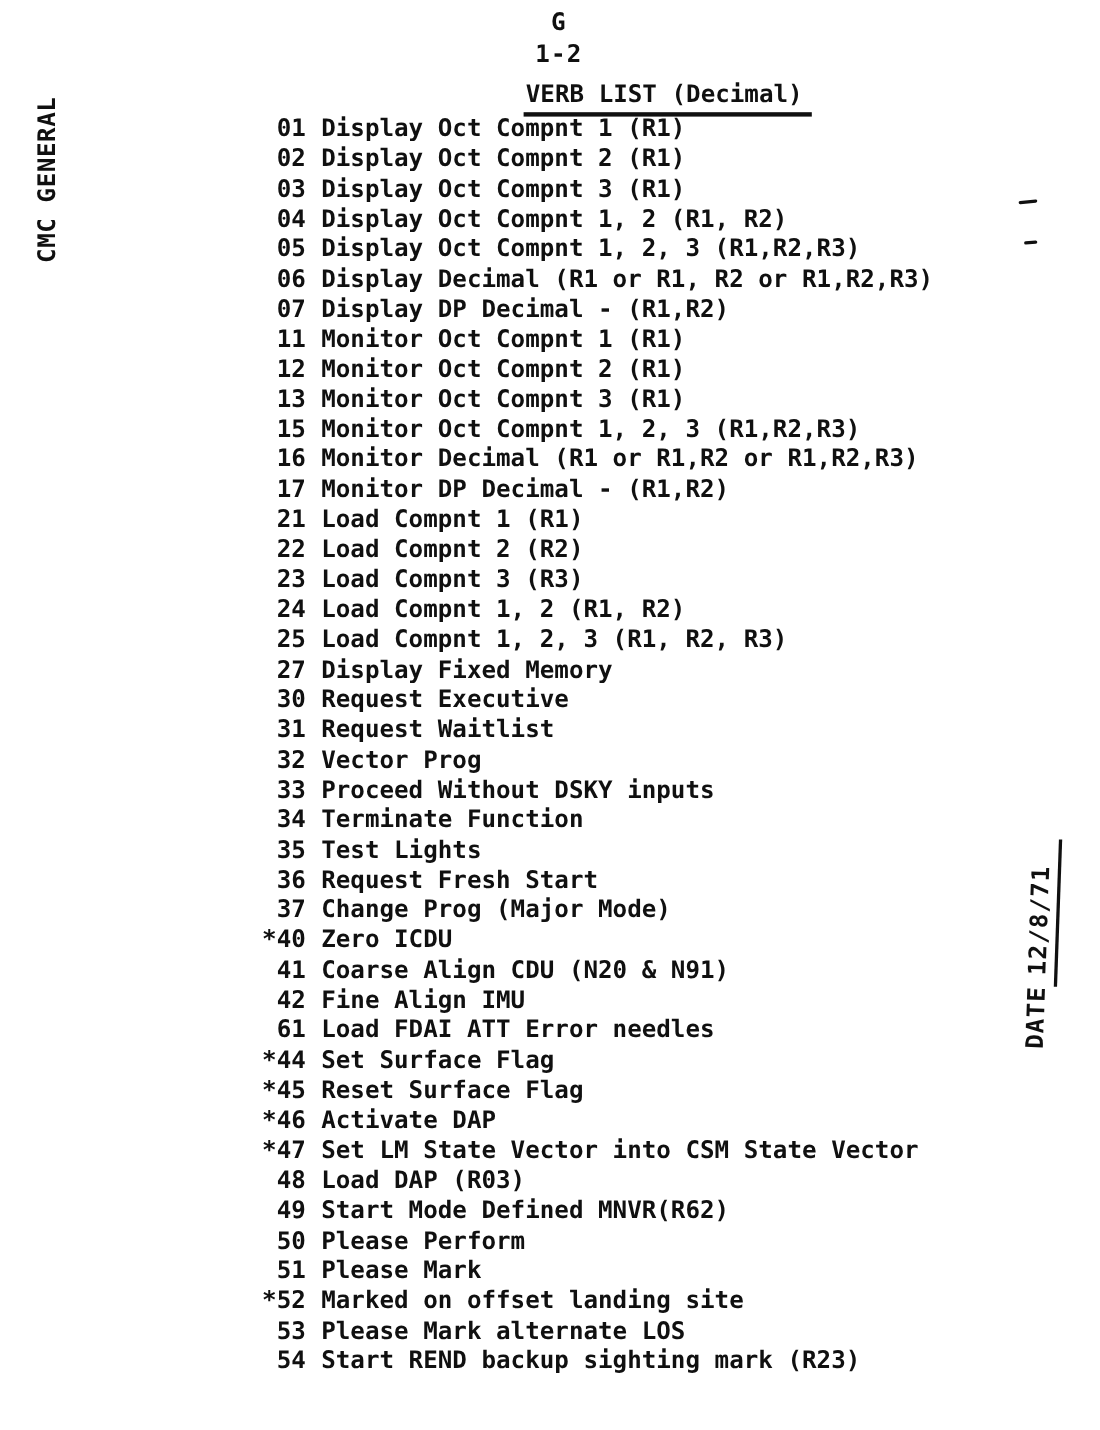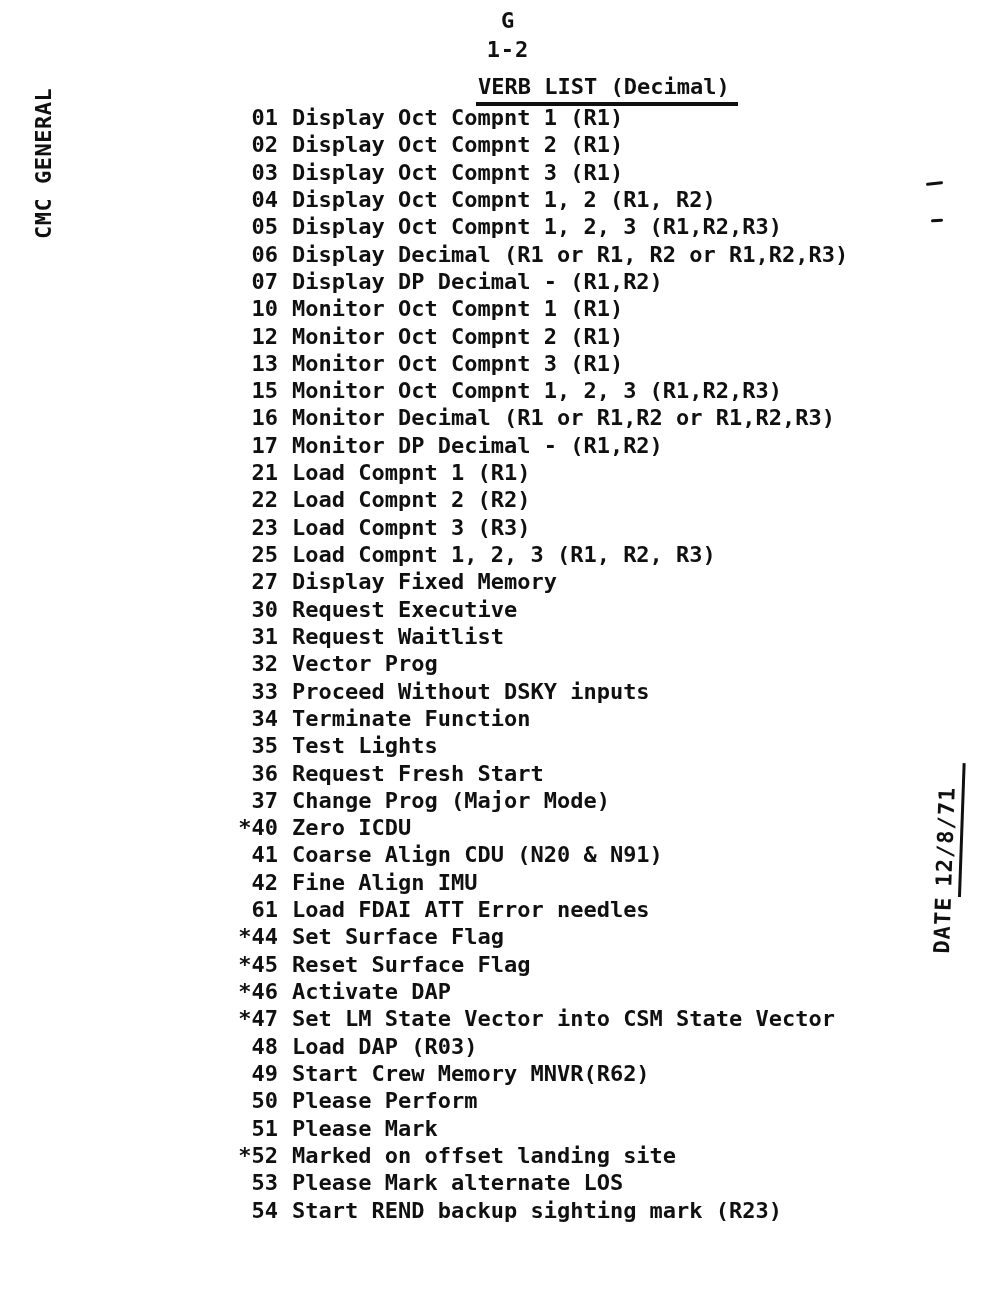--- a/index.html
+++ b/index.html
@@ -154,21 +154,21 @@
   </div>
       <div class="verb-row">
     <span class="verb-code">06</span>
     <span class="verb-desc">Display Decimal (R1 or R1, R2 or R1,R2,R3)</span>
   </div>
       <div class="verb-row">
     <span class="verb-code">07</span>
     <span class="verb-desc">Display DP Decimal - (R1,R2)</span>
   </div>
       <div class="verb-row">
-    <span class="verb-code">10</span>
+    <span class="verb-code">11</span>
     <span class="verb-desc">Monitor Oct Compnt 1 (R1)</span>
   </div>
       <div class="verb-row">
     <span class="verb-code">12</span>
     <span class="verb-desc">Monitor Oct Compnt 2 (R1)</span>
   </div>
       <div class="verb-row">
     <span class="verb-code">13</span>
     <span class="verb-desc">Monitor Oct Compnt 3 (R1)</span>
   </div>
@@ -190,20 +190,24 @@
   </div>
       <div class="verb-row">
     <span class="verb-code">22</span>
     <span class="verb-desc">Load Compnt 2 (R2)</span>
   </div>
       <div class="verb-row">
     <span class="verb-code">23</span>
     <span class="verb-desc">Load Compnt 3 (R3)</span>
   </div>
       <div class="verb-row">
+    <span class="verb-code">24</span>
+    <span class="verb-desc">Load Compnt 1, 2 (R1, R2)</span>
+  </div>
+      <div class="verb-row">
     <span class="verb-code">25</span>
     <span class="verb-desc">Load Compnt 1, 2, 3 (R1, R2, R3)</span>
   </div>
       <div class="verb-row">
     <span class="verb-code">27</span>
     <span class="verb-desc">Display Fixed Memory</span>
   </div>
       <div class="verb-row">
     <span class="verb-code">30</span>
     <span class="verb-desc">Request Executive</span>
@@ -267,21 +271,21 @@
       <div class="verb-row">
     <span class="verb-code">*47</span>
     <span class="verb-desc">Set LM State Vector into CSM State Vector</span>
   </div>
       <div class="verb-row">
     <span class="verb-code">48</span>
     <span class="verb-desc">Load DAP (R03)</span>
   </div>
       <div class="verb-row">
     <span class="verb-code">49</span>
-    <span class="verb-desc">Start Crew Memory MNVR(R62)</span>
+    <span class="verb-desc">Start Mode Defined MNVR(R62)</span>
   </div>
       <div class="verb-row">
     <span class="verb-code">50</span>
     <span class="verb-desc">Please Perform</span>
   </div>
       <div class="verb-row">
     <span class="verb-code">51</span>
     <span class="verb-desc">Please Mark</span>
   </div>
       <div class="verb-row">

